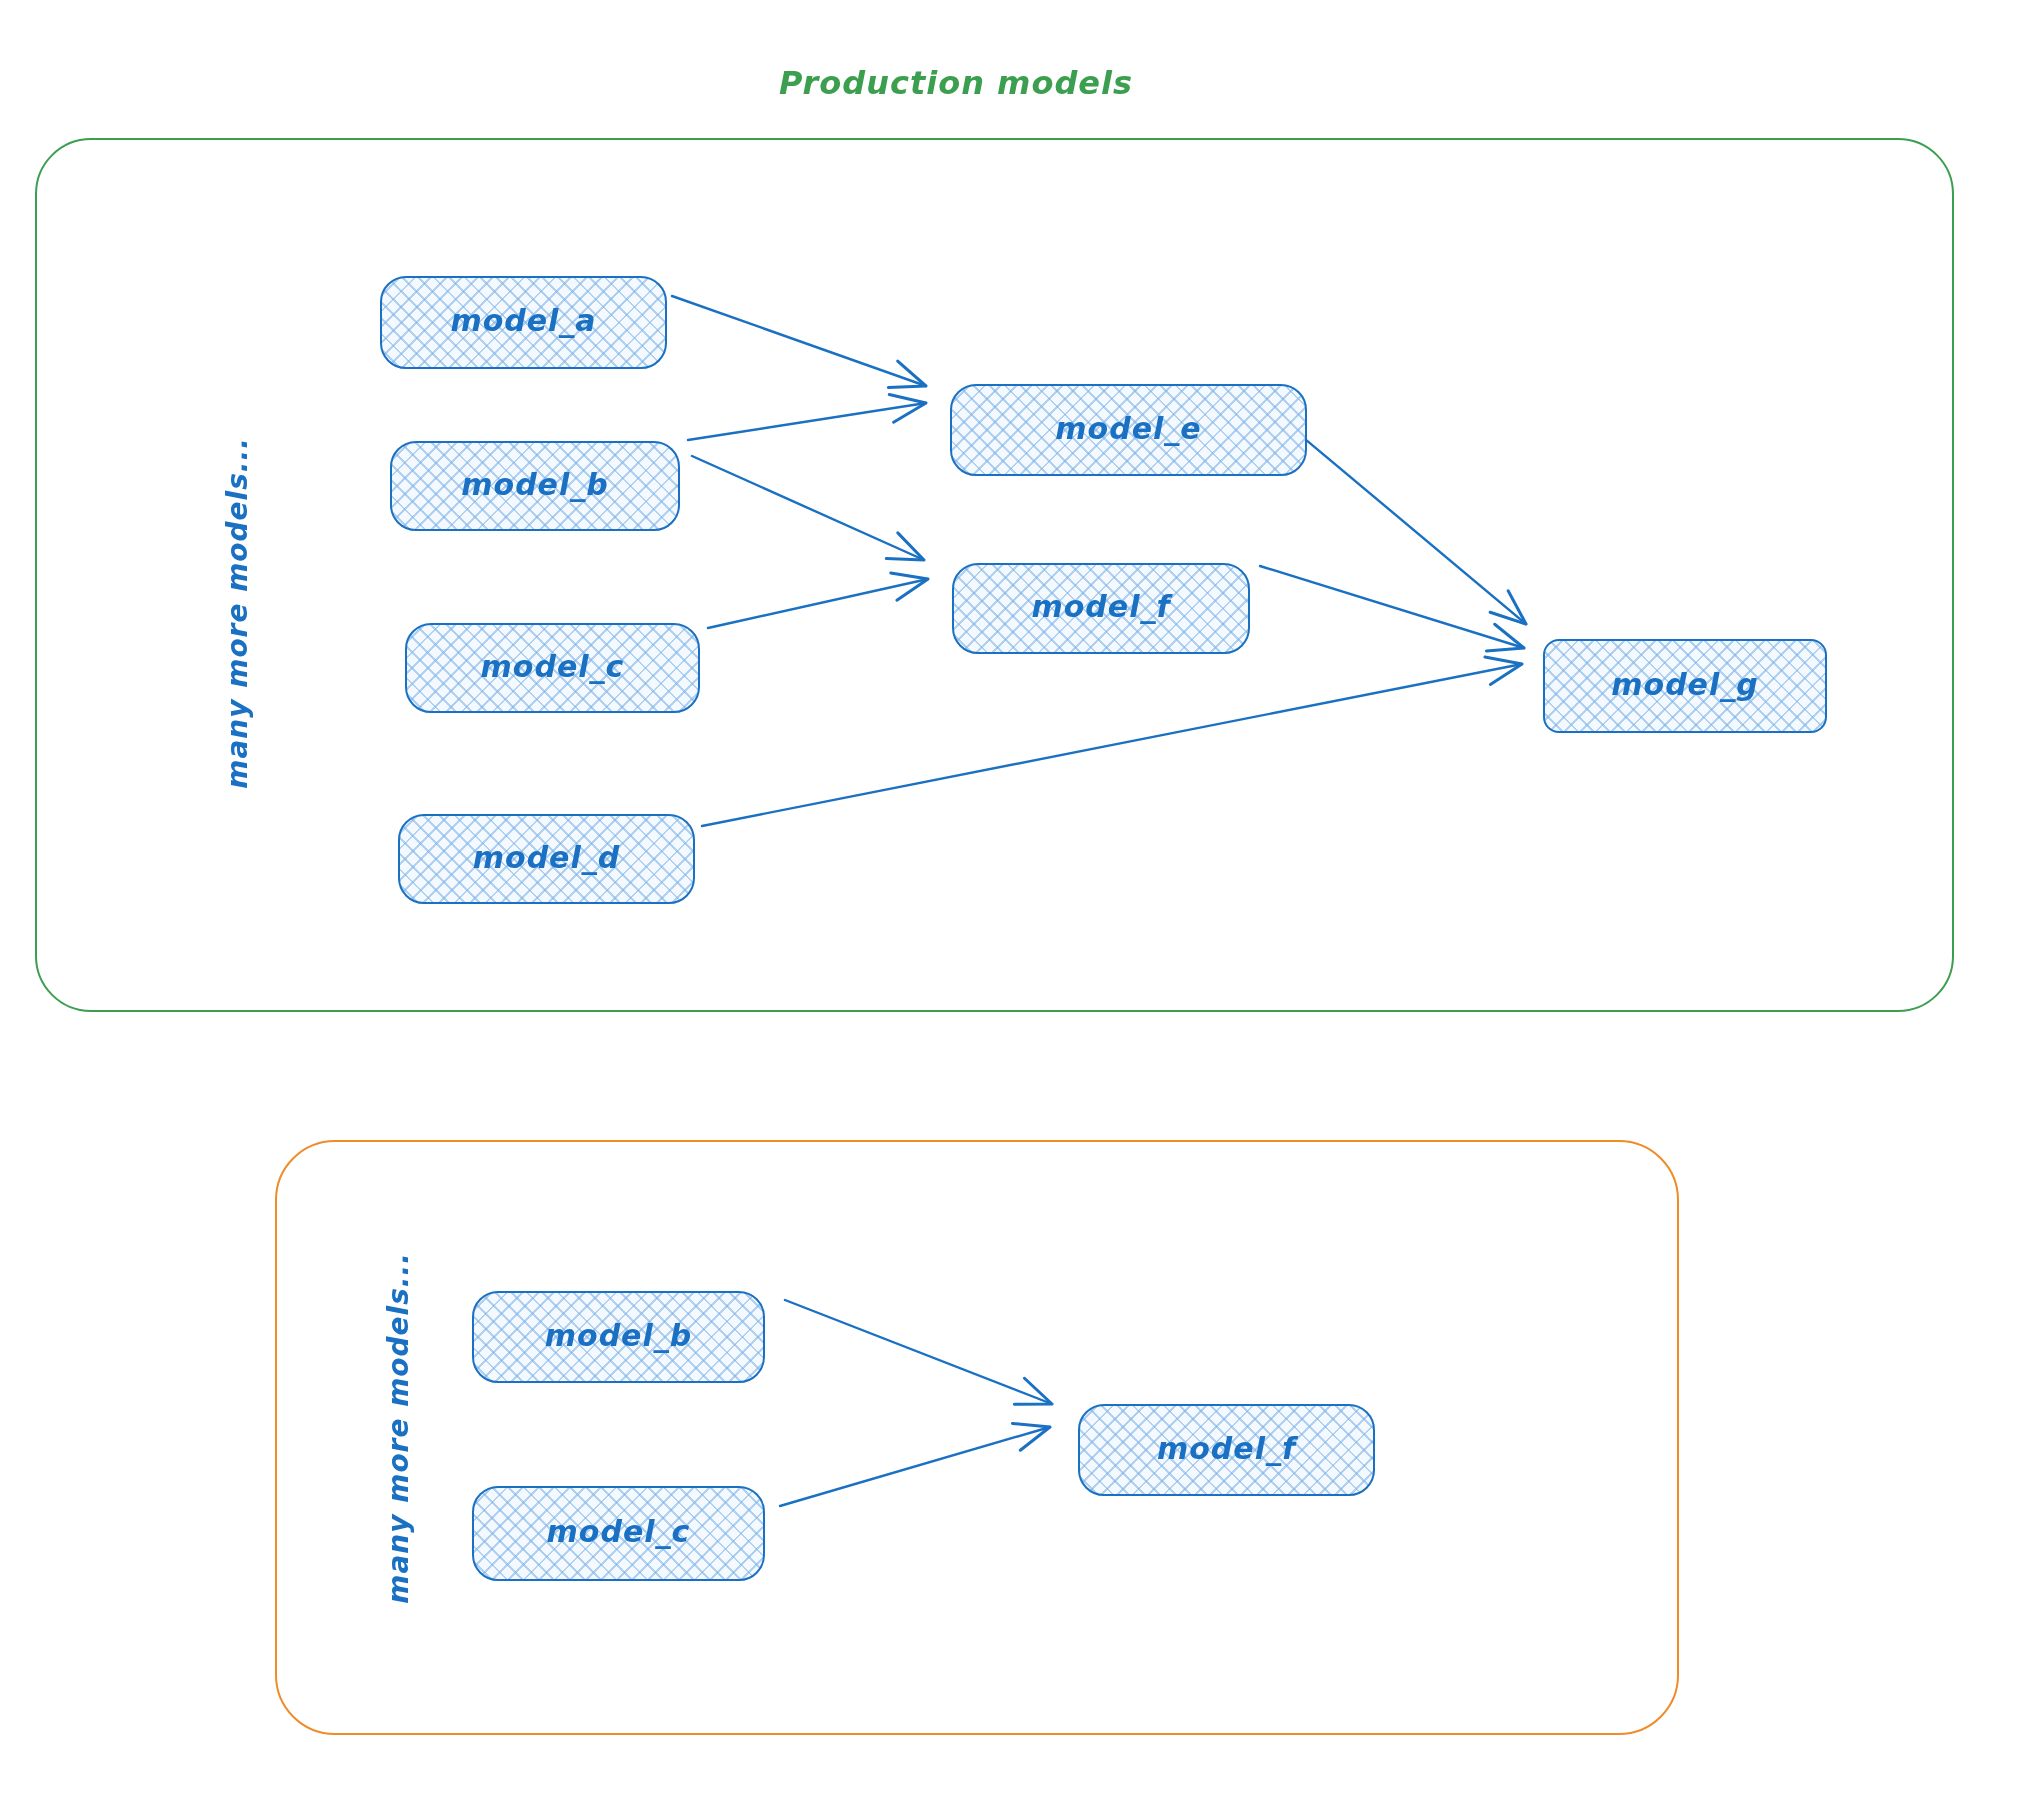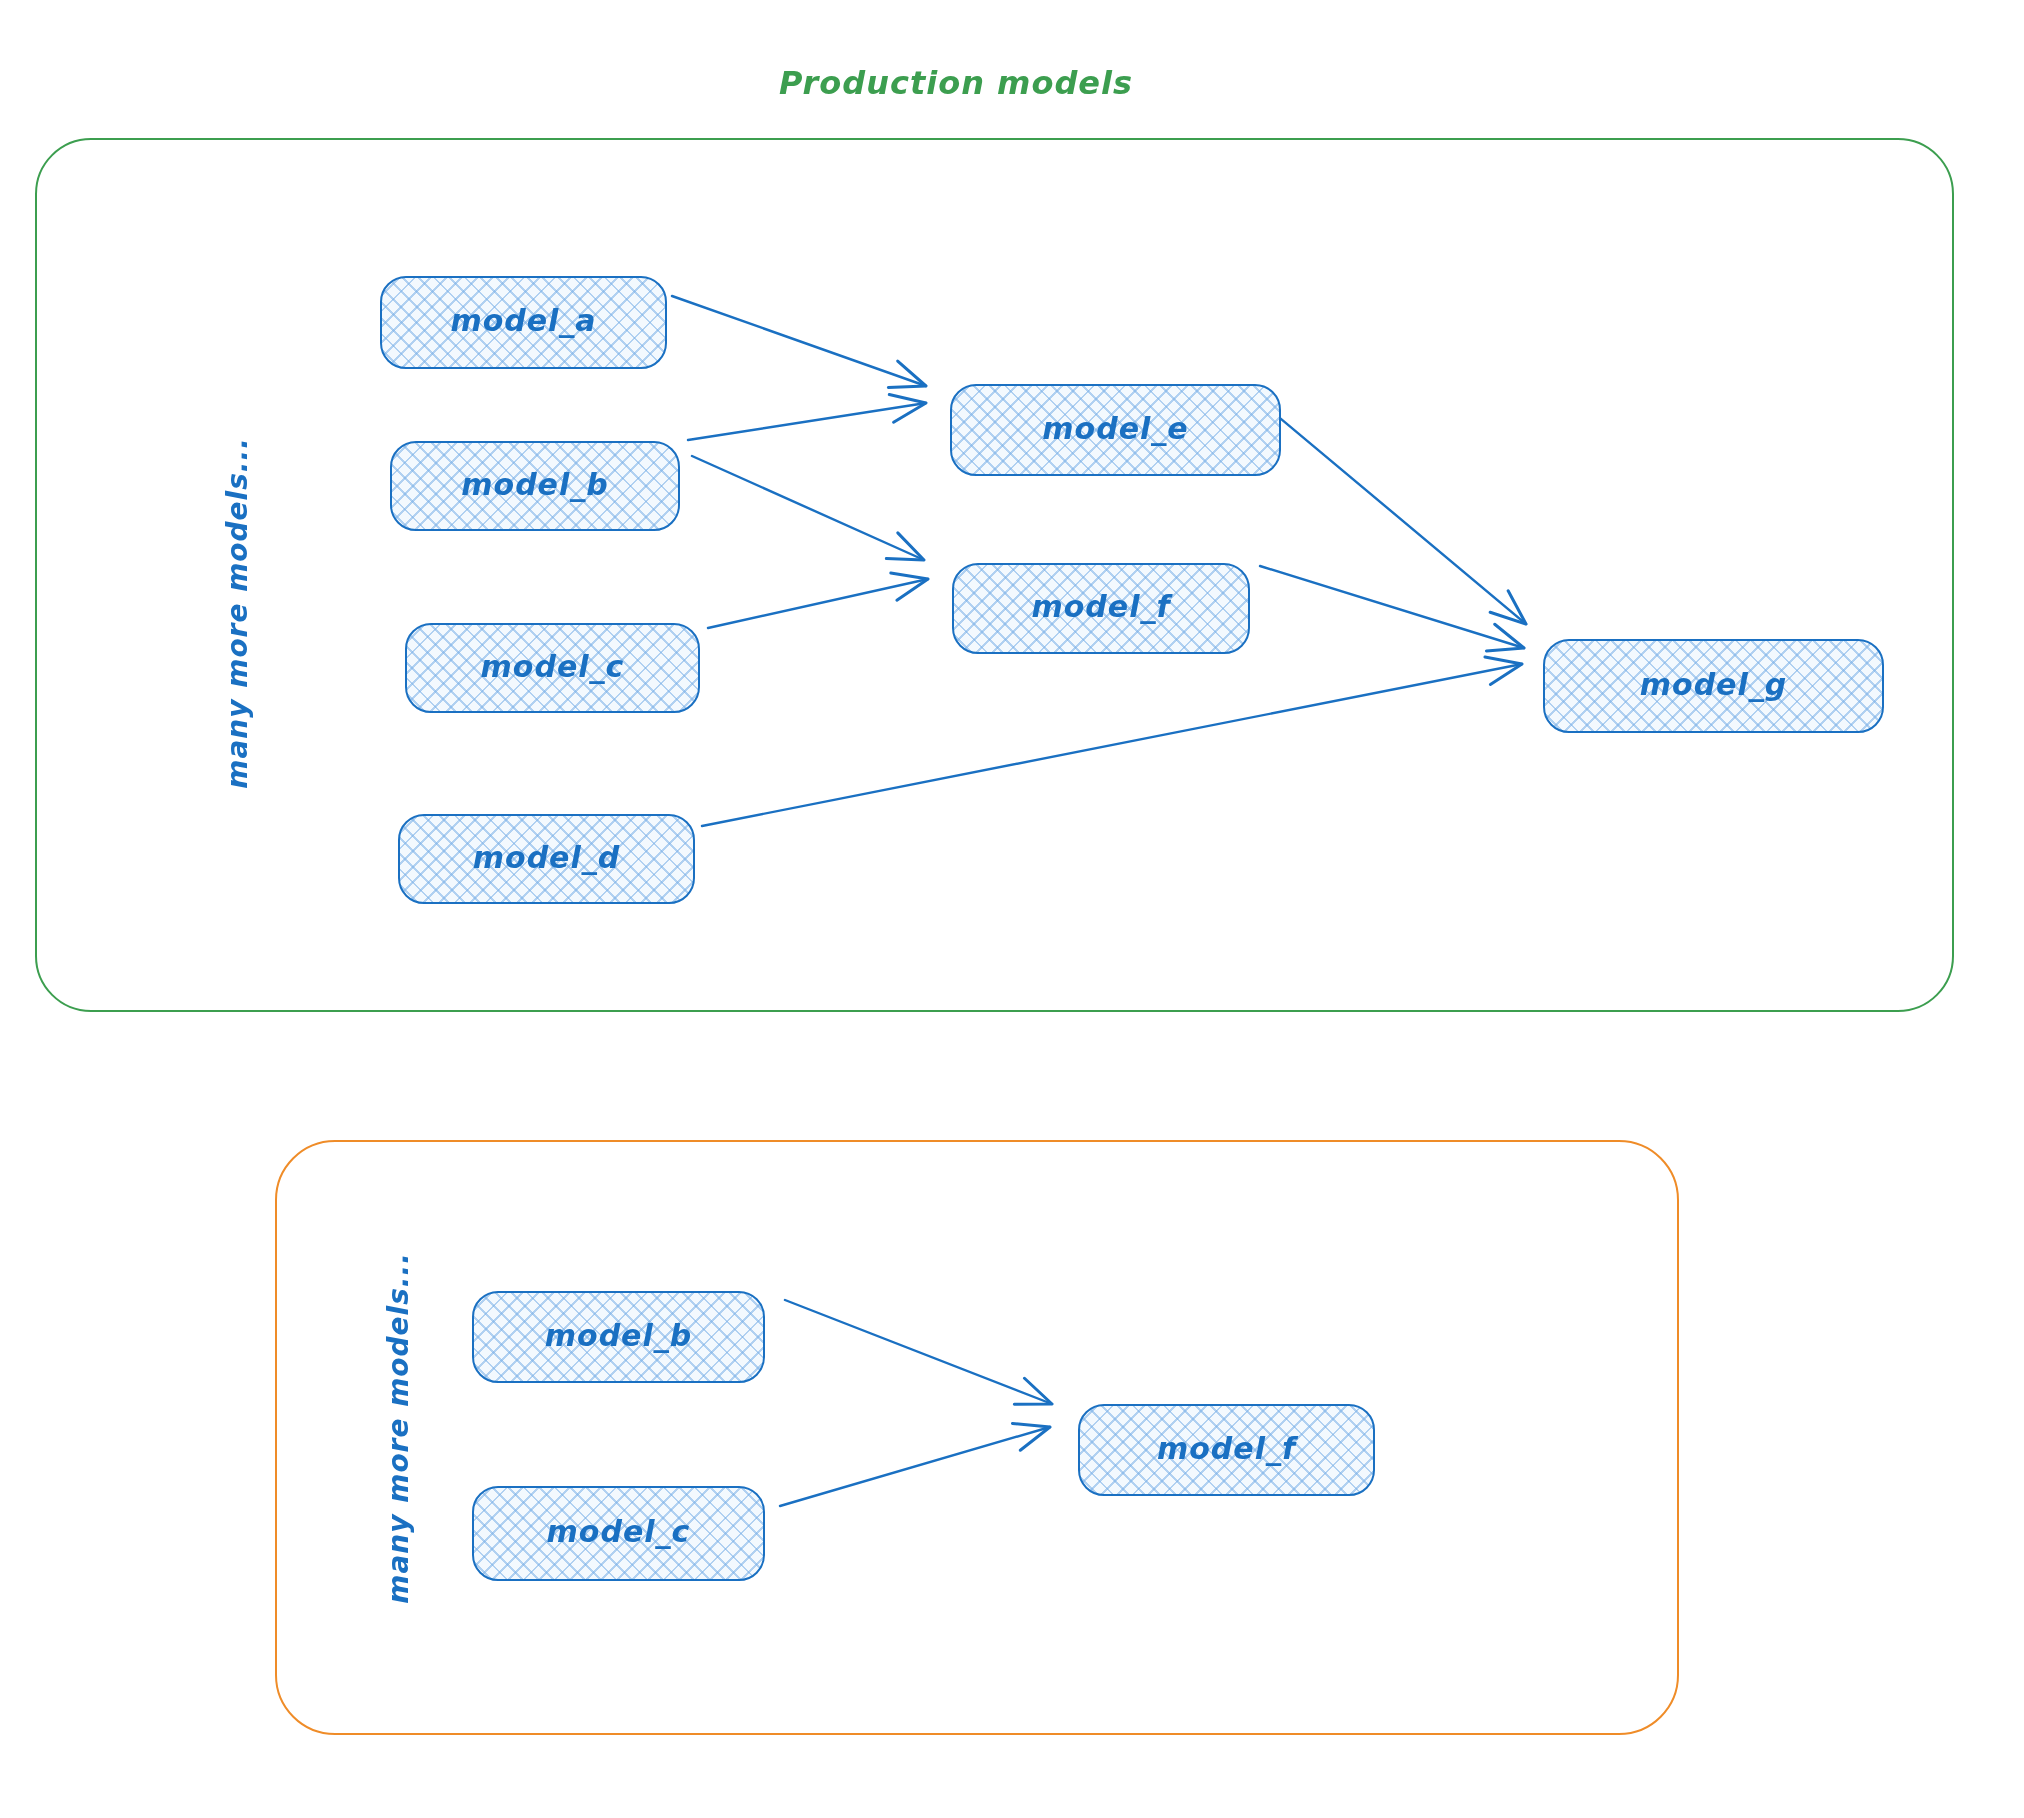--- a/index.html
+++ b/index.html
@@ -125,27 +125,27 @@
     </div>
     <div class="node" style="left: 390px; top: 405px; width: 290px; height: 90px;">
       <span>model_b</span>
     </div>
     <div class="node" style="left: 405px; top: 587px; width: 295px; height: 90px;">
       <span>model_c</span>
     </div>
     <div class="node" style="left: 398px; top: 778px; width: 297px; height: 90px; text-align: center;">
       <span>model_d</span>
     </div>
-    <div class="node" style="left: 950px; top: 348px; width: 331px; height: 92px; align-items: center;">
+    <div class="node" style="left: 950px; top: 348px; width: 357px; height: 92px; align-items: center;">
       <span>model_e</span>
     </div>
     <div class="node" style="left: 952px; top: 527px; width: 298px; height: 91px;">
       <span>model_f</span>
     </div>
-    <div class="node" style="left: 1543px; top: 603px; width: 341px; height: 94px;">
+    <div class="node" style="left: 1543px; top: 603px; width: 284px; height: 94px; border-radius: 16px;">
       <span>model_g</span>
     </div>
     <div class="node" style="left: 472px; top: 1255px; width: 293px; height: 92px;">
       <span>model_b</span>
     </div>
     <div class="node" style="left: 472px; top: 1450px; width: 293px; height: 95px;">
       <span>model_c</span>
     </div>
     <div class="node" style="left: 1078px; top: 1368px; width: 297px; height: 92px;">
       <span>model_f</span>

